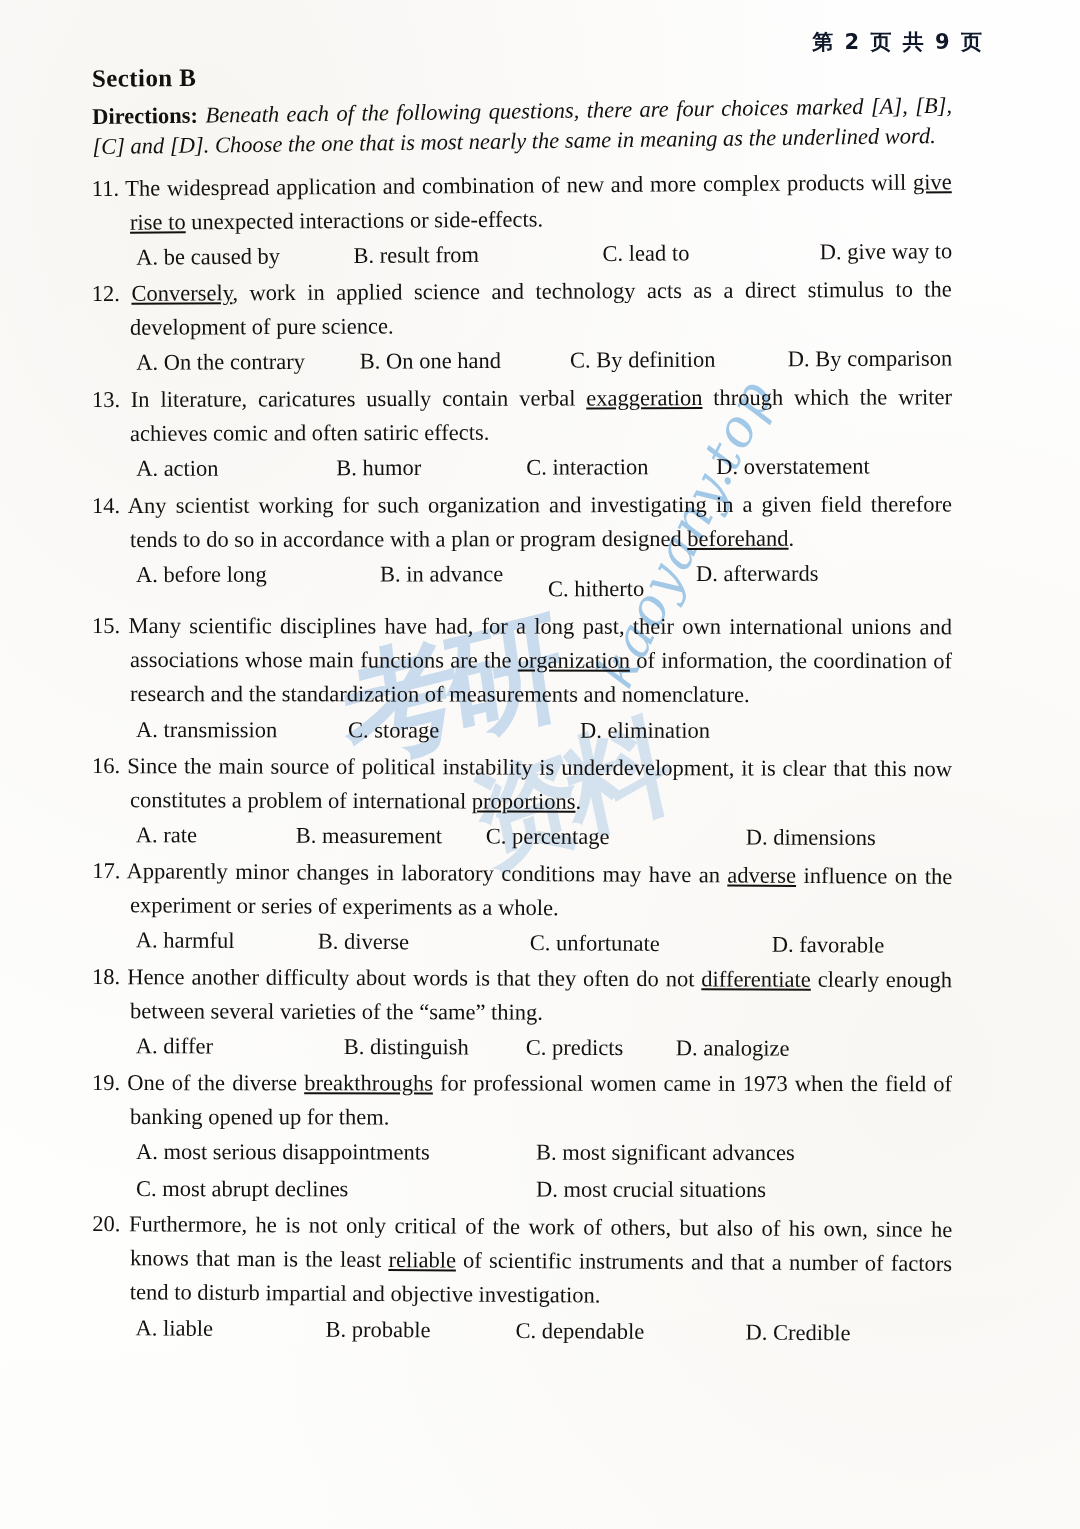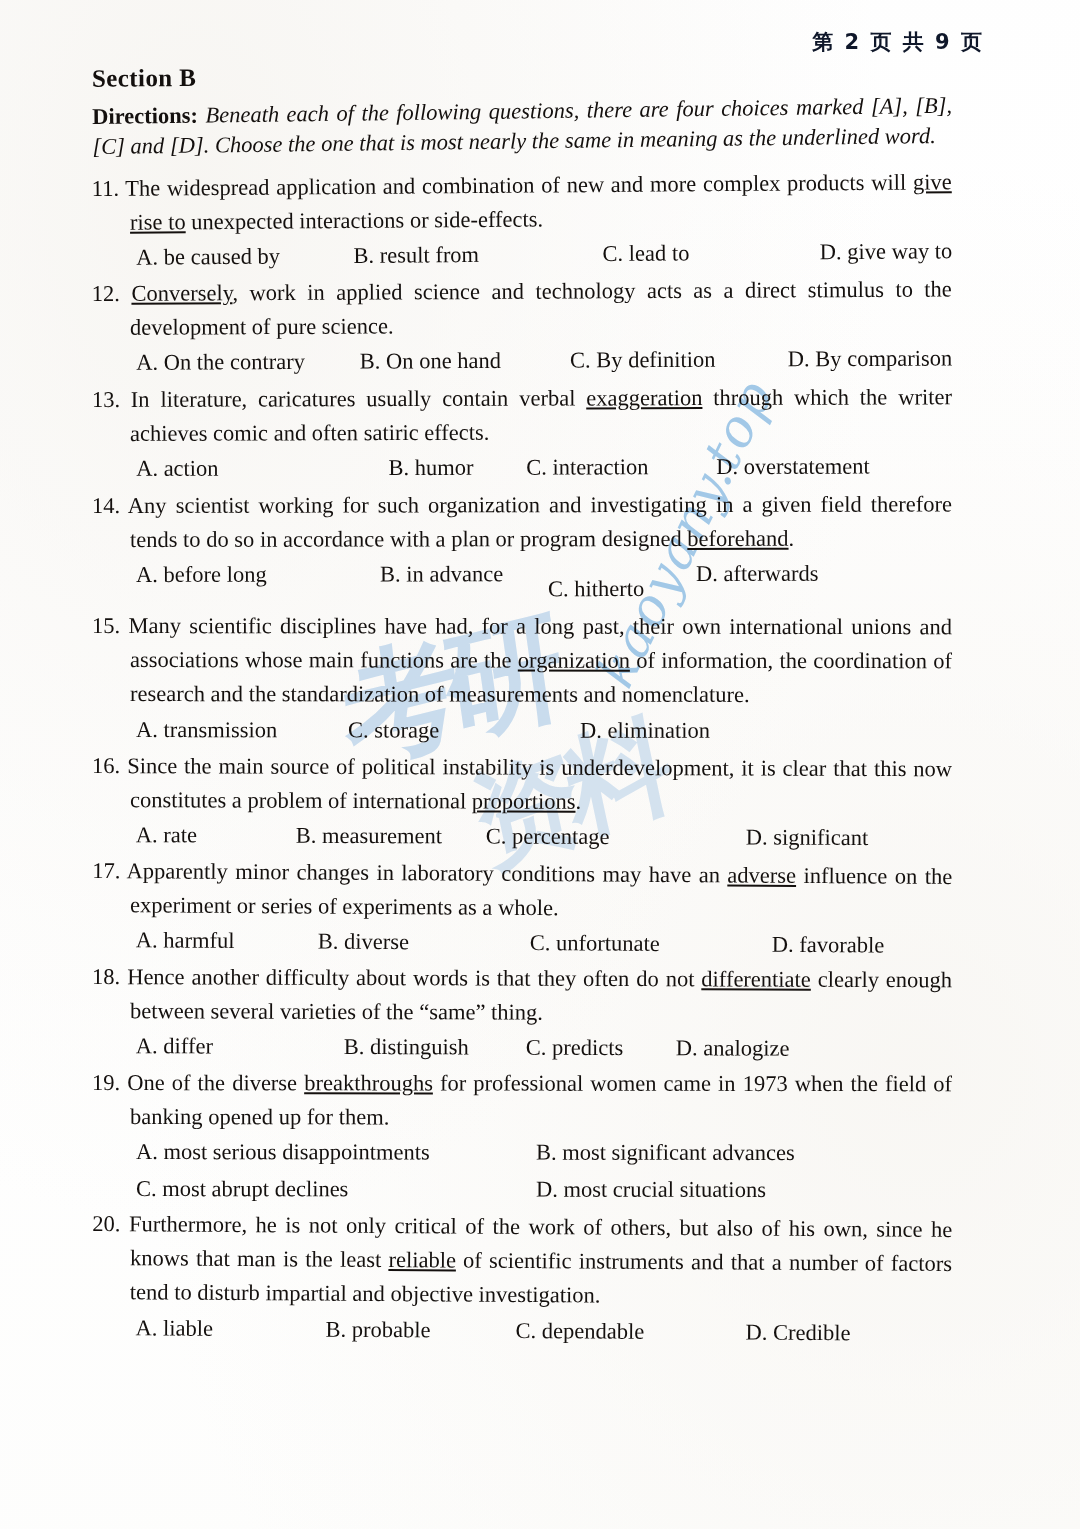--- a/index.html
+++ b/index.html
@@ -209,21 +209,21 @@
             <div class="opt" style="width: 232px;">A. On the contrary</div>
             <div class="opt" style="width: 218px;">B. On one hand</div>
             <div class="opt" style="width: 226px;">C. By definition</div>
             <div class="opt">D. By comparison</div>
           </div>
         </div>
         <div class="q sk3">
           <div class="q-body"><span class="q-num">13.</span><span> In literature, caricatures usually contain verbal </span><span class="u">exaggeration</span><span> through which the writer achieves comic and often satiric effects.</span></div>
           <div class="opts">
             <div class="opt" style="width: 200px;">A. action</div>
-            <div class="opt" style="width: 190px; text-align: center;">B. humor</div>
+            <div class="opt" style="width: 190px;">B. humor</div>
             <div class="opt" style="width: 190px;">C. interaction</div>
             <div class="opt">D. overstatement</div>
           </div>
         </div>
         <div class="q sk4">
           <div class="q-body"><span class="q-num">14.</span><span> Any scientist working for such organization and investigating in a given field therefore tends to do so in accordance with a plan or program designed </span><span class="u">beforehand</span><span>.</span></div>
           <div class="opts">
             <div class="opt" style="width: 244px;">A. before long</div>
             <div class="opt" style="width: 168px;">B. in advance</div>
             <div class="opt" style="width: 148px; margin-top: 15px;">C. hitherto</div>
@@ -237,21 +237,21 @@
             <div class="opt" style="width: 232px;">C. storage</div>
             <div class="opt">D. elimination</div>
           </div>
         </div>
         <div class="q sk6">
           <div class="q-body"><span class="q-num">16.</span><span> Since the main source of political instability is underdevelopment, it is clear that this now constitutes a problem of international </span><span class="u">proportions</span><span>.</span></div>
           <div class="opts">
             <div class="opt" style="width: 160px;">A. rate</div>
             <div class="opt" style="width: 190px;">B. measurement</div>
             <div class="opt" style="width: 260px;">C. percentage</div>
-            <div class="opt">D. significant</div>
+            <div class="opt">D. dimensions</div>
           </div>
         </div>
         <div class="q sk7">
           <div class="q-body"><span class="q-num">17.</span><span> Apparently minor changes in laboratory conditions may have an </span><span class="u">adverse</span><span> influence on the experiment or series of experiments as a whole.</span></div>
           <div class="opts">
             <div class="opt" style="width: 182px;">A. harmful</div>
             <div class="opt" style="width: 212px;">B. diverse</div>
             <div class="opt" style="width: 242px;">C. unfortunate</div>
             <div class="opt">D. favorable</div>
           </div>

